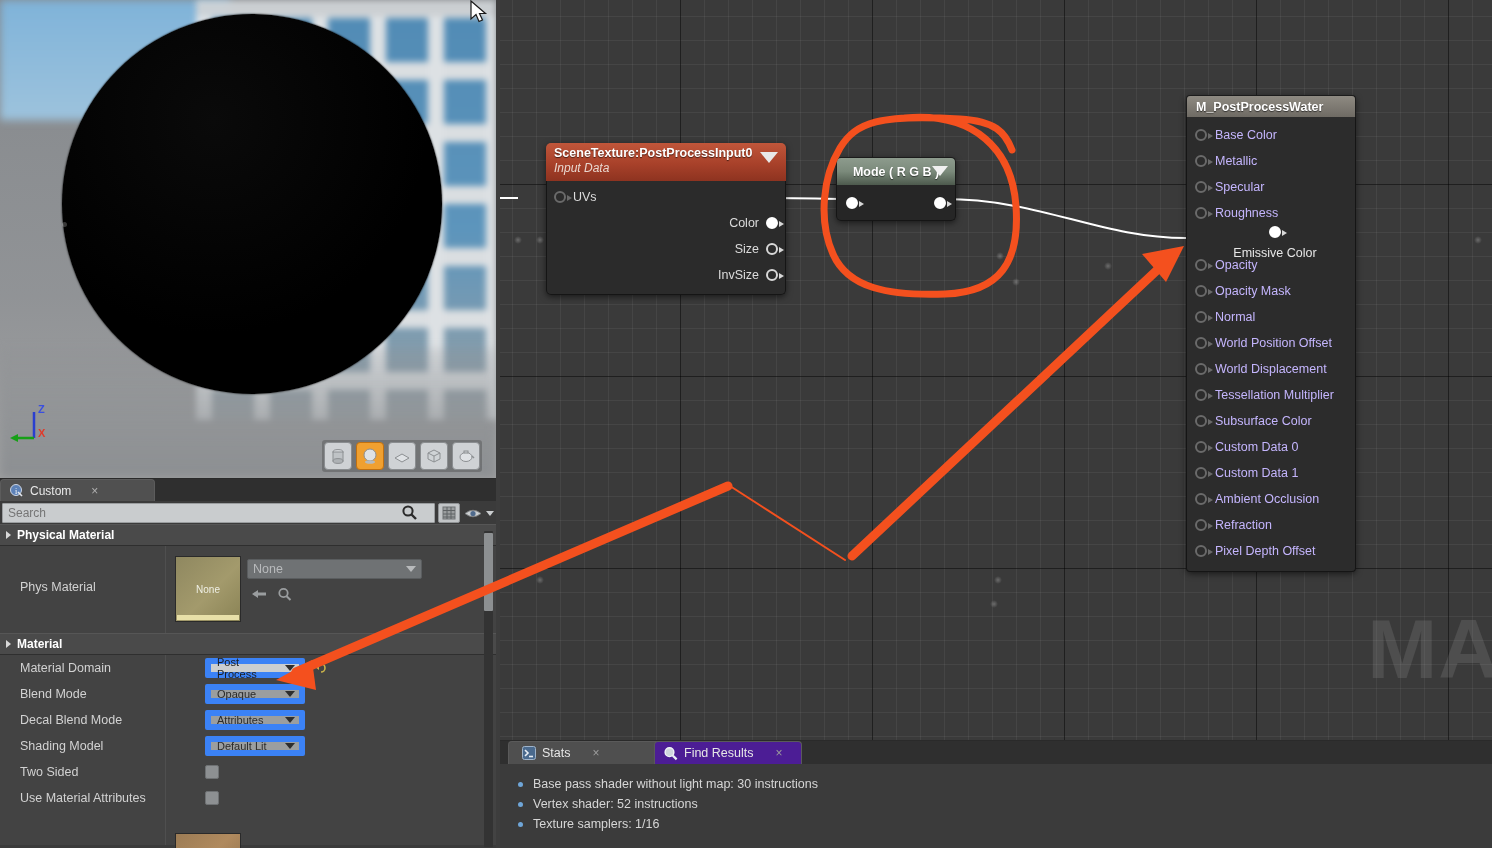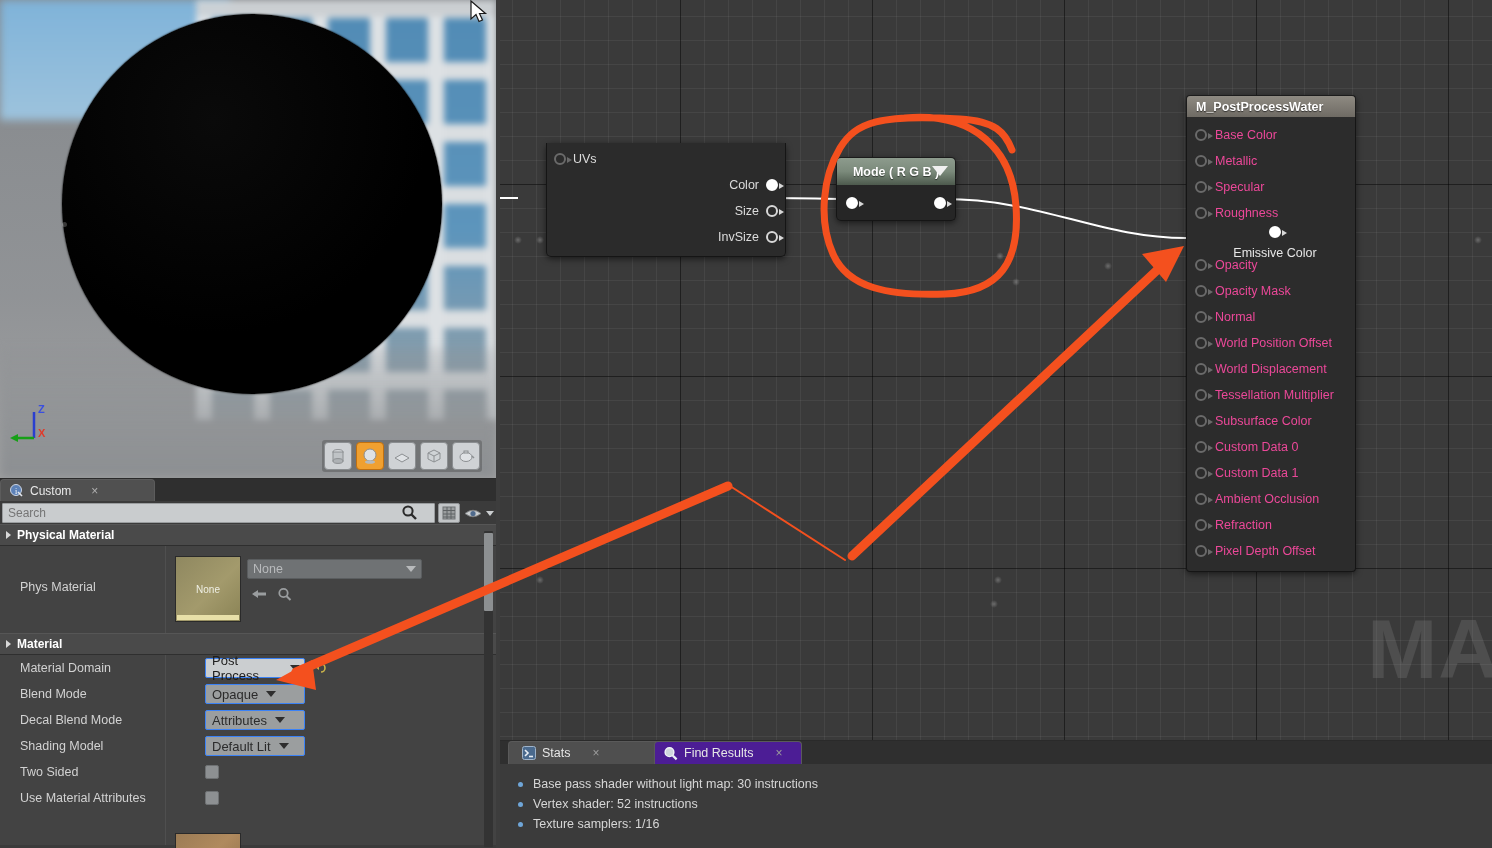--- a/index.html
+++ b/index.html
@@ -60,23 +60,23 @@
   .cat-hdr{ height:22px; background:#4a4a4a; border-top:1px solid #565656; border-bottom:1px solid #2f2f2f;
      display:flex; align-items:center; gap:6px; padding-left:6px; color:#fff; font-size:12px; font-weight:bold; }
   .tri{ width:0;height:0; border-left:5px solid #d8d8d8; border-top:4px solid transparent;
      border-bottom:4px solid transparent; }
 
   .prow{ display:flex; align-items:center; height:26px; color:#d4d4d4; font-size:12.5px;gap:32px; }
   .prow .lbl{ width:165px; padding-left:20px; color:#d2d2d2; }
   .prow .val{ flex:1; padding-left:8px; display:flex; align-items:center; }
   .vdivider{ position:absolute; left:165px; width:1px; background:#4f4f4f; }
 
-  .combo{ height:20px; min-width:100px; background:#9b9e9f; border:1px solid #3b82f6; border-radius:2px;
-     color:#2b2b2b; font-size:13px; display:flex; align-items:center; padding:0 4px 0 6px;
-     justify-content:flex-start; }
+  .combo{ height:20px; min-width:100px; background:#9b9e9f; border:6px solid #3b82f6; border-radius:2px;
+     color:#2b2b2b; font-size:11px; display:flex; align-items:center; padding:0 4px 0 6px;
+     justify-content:space-between; }
   .combo.active{ background:#cbced0; color:#1d1d1d; }
   .combo .cb-arrow{ width:0;height:0;border-left:5px solid transparent;border-right:5px solid transparent;
      border-top:6px solid #2e2e2e; margin-left:8px; }
   .chk{ width:14px; height:14px; background:#8d9092; border:1px solid #6e7173; border-radius:2px; }
 
   .thumb{ width:66px; height:66px; border:1px solid #2a2a2a; position:relative;
      background:linear-gradient(135deg,#8f8860,#a39a6c 55%,#8a8355);
      display:flex; align-items:center; justify-content:center; color:#efefe4; font-size:10px; }
   .thumb .ubar{ position:absolute; left:1px; right:1px; bottom:1px; height:5px; background:#e8e0a8; }
   .thumb.brown{ background:linear-gradient(135deg,#9c7c55,#b08a5e 55%,#96744e); }
@@ -141,21 +141,21 @@
      display:flex; align-items:center; justify-content:space-between; padding:0 9px; }
 
   .node-mat{ width:170px; }
   .mat-hdr{ height:22px; background:linear-gradient(to bottom,#8e8a82,#6f6b64);
      border:1px solid #1c1c1c; border-bottom:none; border-top-left-radius:4px; border-top-right-radius:4px;
      display:flex; align-items:center; padding-left:9px; }
   .mat-title{ color:#fff; font-size:12.5px; font-weight:bold; text-shadow:0 1px 1px rgba(0,0,0,.6); }
   .mat-body{ background:#2c2c2c; border:1px solid #151515; border-top:none; padding:5px 0 7px 0;
      border-bottom-left-radius:4px; border-bottom-right-radius:4px; }
   .mat-row{ display:flex; align-items:center; gap:8px; height:26px; padding-left:8px;
-     font-size:12.5px; color:#ec4899; }
+     font-size:12.5px; color:#c4b5fd; }
   .mat-row.on{ color:#e6e6e6;flex-direction:column; }
 
   svg.wires{ position:absolute; inset:0; pointer-events:none; }
 
   
   #bottom{ position:absolute; left:500px; top:740px; width:992px; height:108px; background:#3b3b3b;
      border-top:1px solid #2a2a2a; }
   .btabs{ position:relative; height:23px; background:#2f2f2f; }
   .btab{ position:absolute; top:0; height:23px; display:flex; align-items:center; gap:6px; padding:0 8px;
      border-top-left-radius:4px; border-top-right-radius:4px; border:1px solid #5a5a5a; border-bottom:none;
@@ -402,20 +402,25 @@
 
   <div class="watermark">MA</div>
 
   <svg class="wires" width="992" height="740">
     <path d="M 272 198 C 310 198, 320 199, 350 199" stroke="#ffffff" stroke-width="2" fill="none"></path>
     <path d="M 444 199 C 540 199, 600 238, 686 238" stroke="#ffffff" stroke-width="2" fill="none"></path>
     <path d="M 0 198 C 6 198, 10 198, 18 198" stroke="#ffffff" stroke-width="2" fill="none"></path>
   </svg>
 
   <div class="node node-st" style="left:46px; top:143px;">
+    <div class="st-hdr">
+      <div class="st-title">SceneTexture:PostProcessInput0</div>
+      <div class="st-sub">Input Data</div>
+      <div class="hdr-caret"></div>
+    </div>
     <div class="st-body">
       <div class="pin-row in">
         <span class="pin dark"></span>
         <span>UVs</span>
       </div>
       <div class="pin-row out">
         <span>Color</span>
         <span class="pin filled"></span>
       </div>
       <div class="pin-row out">

